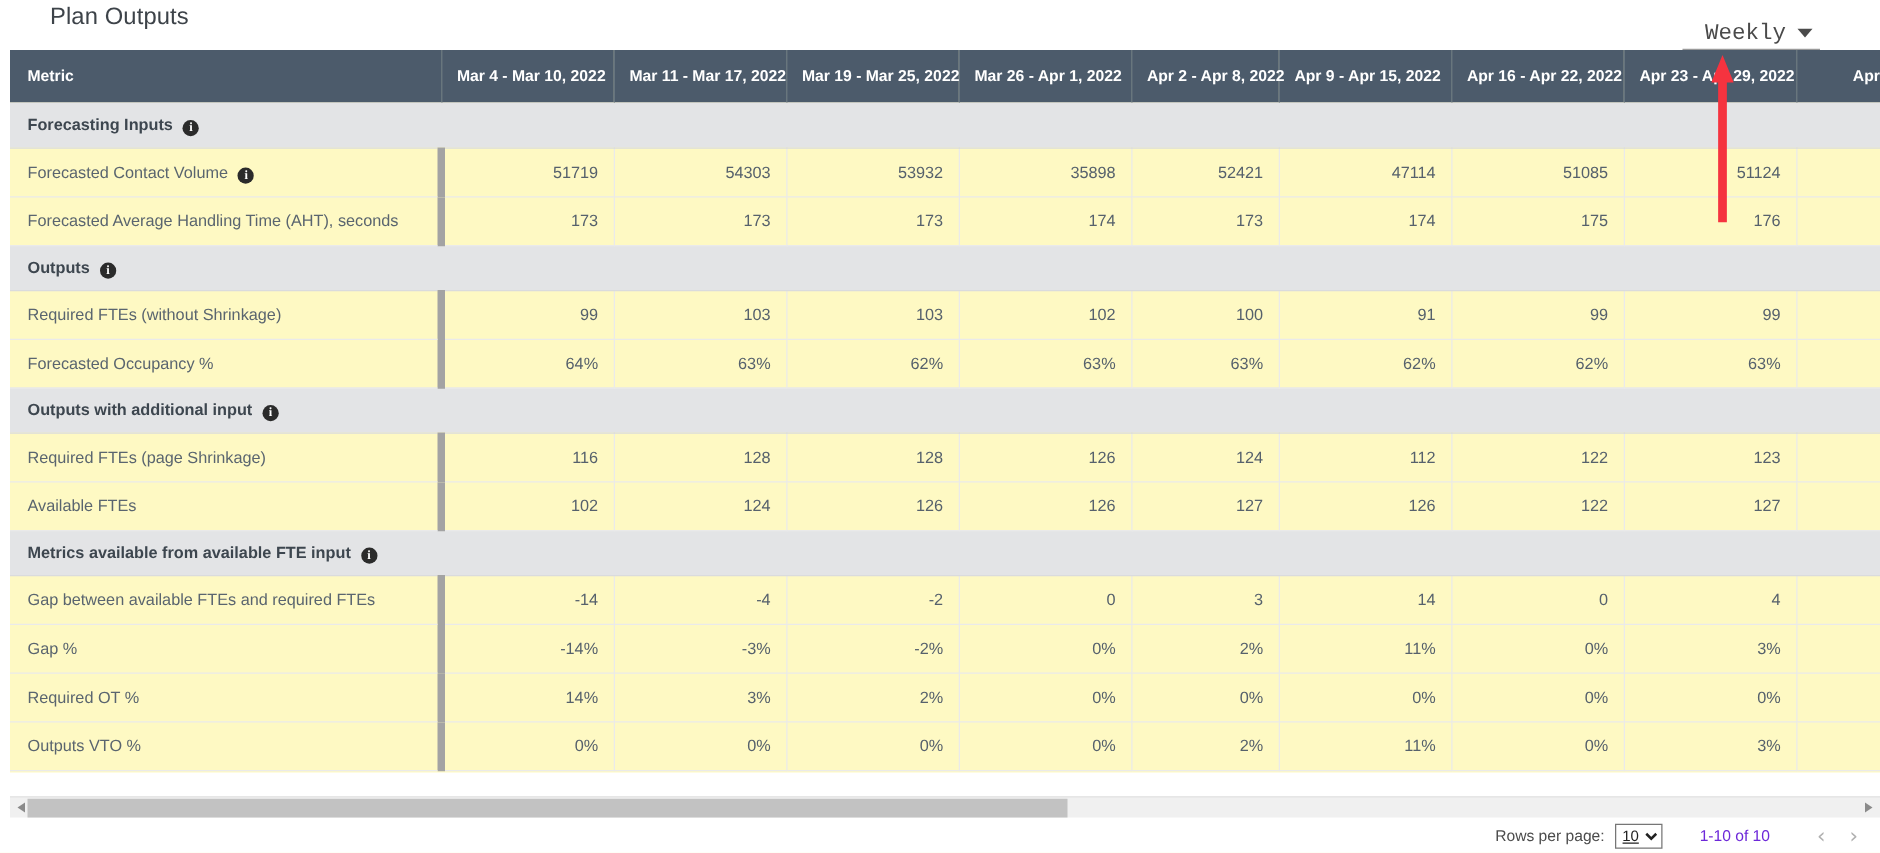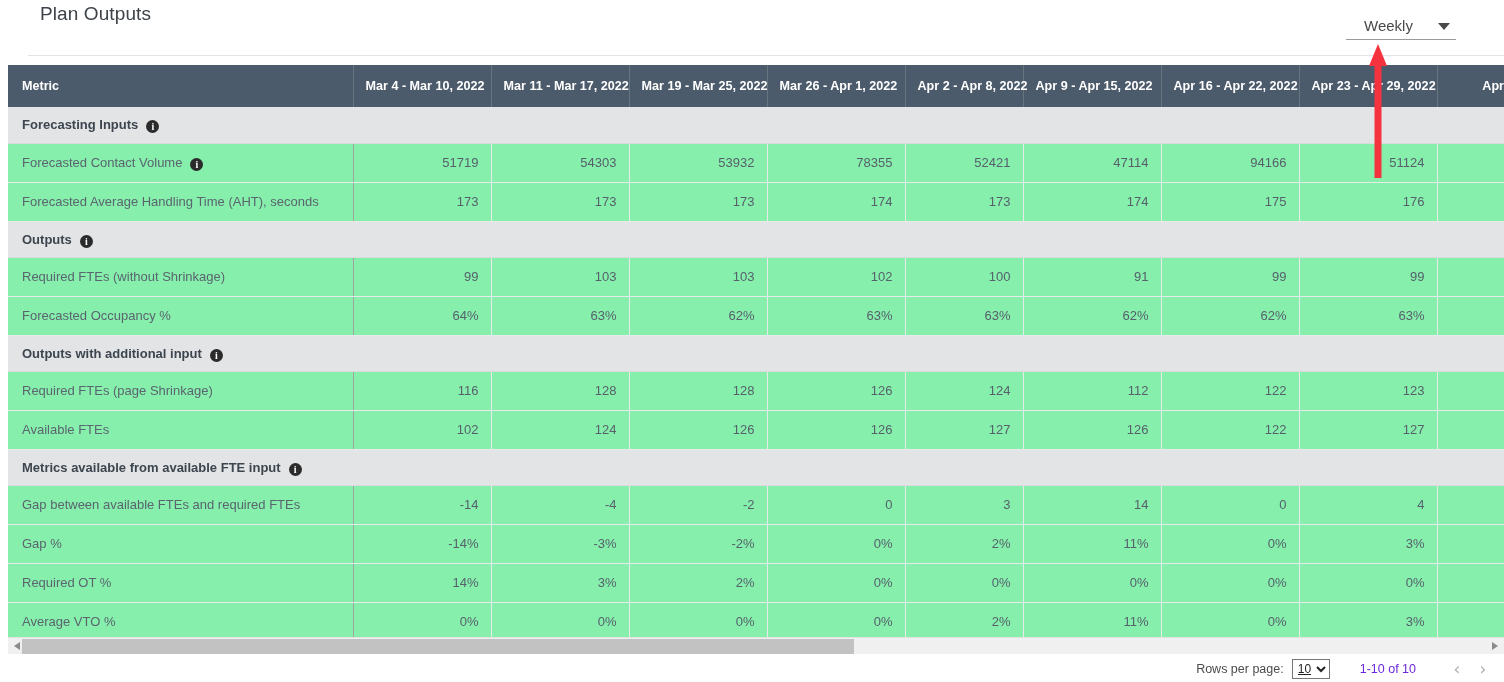--- a/index.html
+++ b/index.html
@@ -41,42 +41,43 @@
     top: 13px;
     width: 110px;
     height: 27px;
     border-bottom: 1px solid #9a9a9a;
     cursor: pointer;
   }
   .period-select .label {
     position: absolute;
     left: 18px;
     top: 4px;
-    font-size: 15px;
+    font-size: 18px;
     color: #4a4a4a;
+    font-family: Liberation Mono, monospace;
   }
   .chevron-down {
     position: absolute;
     right: 6px;
     top: 10px;
     width: 0; height: 0;
     border-left: 6px solid transparent;
     border-right: 6px solid transparent;
     border-top: 7px solid #4a4a4a;
   }
 
   
   .table-wrap {
     position: absolute;
     left: 8px;
-    top: 65px;
+    top: 40px;
     width: 1496px;
     height: 578px;
     overflow: hidden;
-    background: #86efac;
+    background: #fef9c3;
   }
   table.grid {
     border-collapse: collapse;
     table-layout: fixed;
     width: 1580px;
     font-size: 13px;
   }
   table.grid th {
     background: #4c5b6b;
     color: #ffffff;
@@ -102,21 +103,21 @@
     text-align: right;
     vertical-align: middle;
     border-bottom: 1px solid #eaeaea;
     border-right: 1px solid #eaeaea;
     white-space: nowrap;
   }
   td.metric-cell {
     text-align: left;
     padding-left: 14px;
     color: #5a656f;
-    border-right: 1px solid #a3a3a3;
+    border-right: 6px solid #a3a3a3;
   }
   tr.group-row td {
     background: #e3e4e6;
     font-weight: bold;
     color: #3d464f;
     border-right: none;
     border-bottom: 1px solid #dadbdd;
     height: 36px;
   }
   tr.group-row td.metric-cell { padding-left: 14px; }
@@ -279,24 +280,24 @@
       </thead>
       <tbody id="table-body">
           <tr class="group-row">
             <td class="metric-cell" colspan="10"><span>Forecasting Inputs</span><span class="info-icon">i</span></td>
           </tr>
           <tr>
             <td class="metric-cell"><span>Forecasted Contact Volume</span><span class="info-icon">i</span></td>
             <td>51719</td>
             <td>54303</td>
             <td>53932</td>
-            <td>78355</td>
+            <td>35898</td>
             <td>52421</td>
             <td>47114</td>
-            <td>94166</td>
+            <td>51085</td>
             <td>51124</td>
             <td></td>
           </tr>
           <tr>
             <td class="metric-cell"><span>Forecasted Average Handling Time (AHT), seconds</span></td>
             <td>173</td>
             <td>173</td>
             <td>173</td>
             <td>174</td>
             <td>173</td>
@@ -392,21 +393,21 @@
             <td>3%</td>
             <td>2%</td>
             <td>0%</td>
             <td>0%</td>
             <td>0%</td>
             <td>0%</td>
             <td>0%</td>
             <td></td>
           </tr>
           <tr>
-            <td class="metric-cell"><span>Average VTO %</span></td>
+            <td class="metric-cell"><span>Outputs VTO %</span></td>
             <td>0%</td>
             <td>0%</td>
             <td>0%</td>
             <td>0%</td>
             <td>2%</td>
             <td>11%</td>
             <td>0%</td>
             <td>3%</td>
             <td></td>
           </tr>

